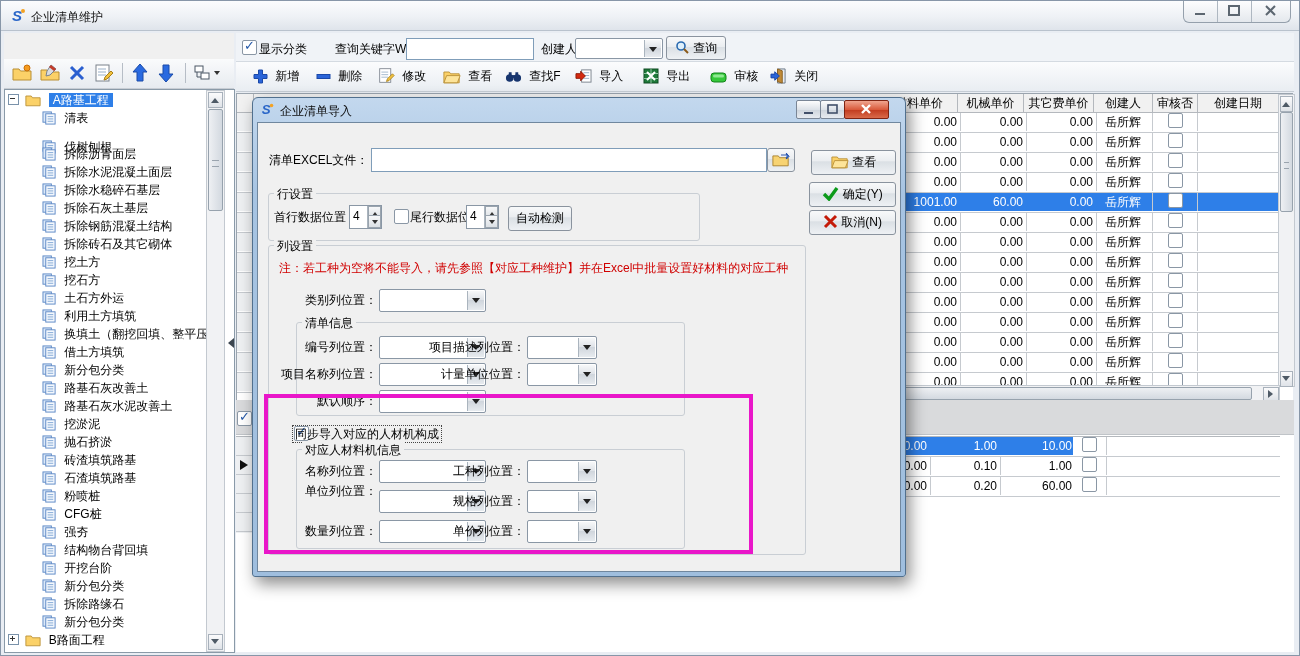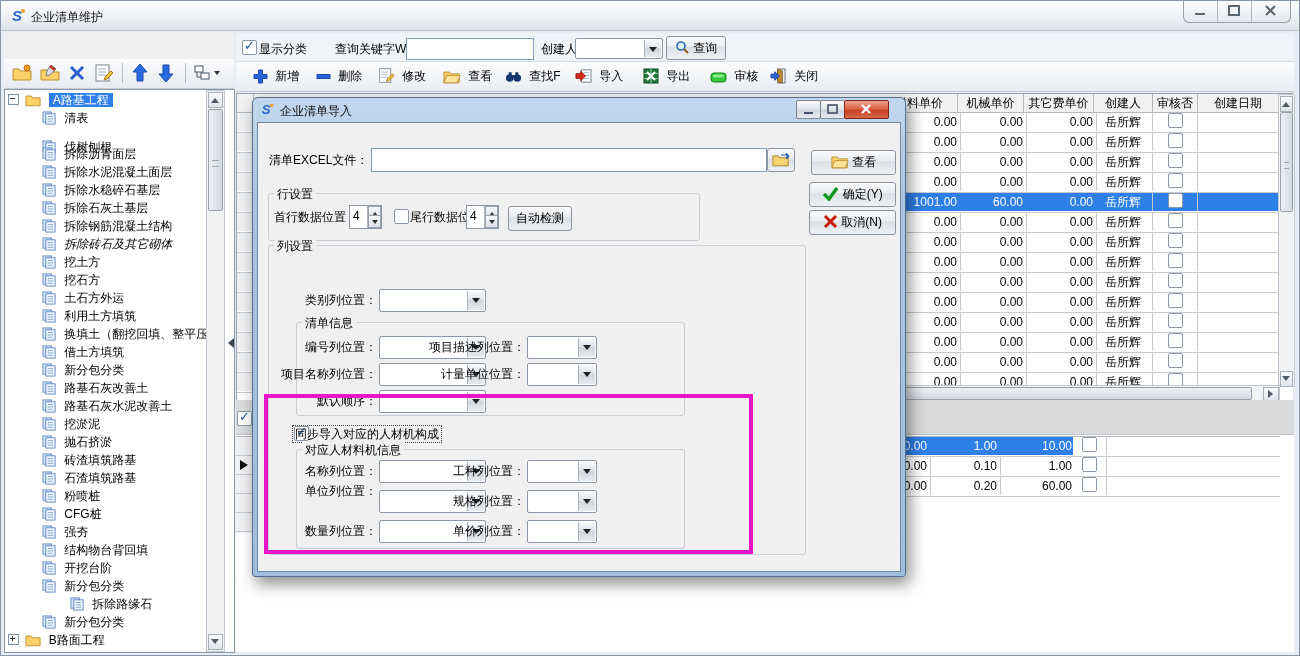--- a/index.html
+++ b/index.html
@@ -229,21 +229,21 @@
             <svg class="ticon" width="15" height="14" viewBox="0 0 16 15">
               <rect x="1" y="1" width="9" height="11" fill="#dce9f8" stroke="#5b87c5"></rect>
               <rect x="4" y="3" width="10" height="11" fill="#f4f8fd" stroke="#5b87c5"></rect>
               <line x1="6" y1="6" x2="12" y2="6" stroke="#7fa6d4"></line>
               <line x1="6" y1="8.5" x2="12" y2="8.5" stroke="#7fa6d4"></line>
               <line x1="6" y1="11" x2="12" y2="11" stroke="#7fa6d4"></line>
             </svg>
             <span>拆除钢筋混凝土结构</span>
           </div>
 
-          <div class="trow treechild" style="left: 37px; top: 145px; font-style: italic;">
+          <div class="trow treechild" style="left: 37px; top: 145px;">
             <svg class="ticon" width="15" height="14" viewBox="0 0 16 15">
               <rect x="1" y="1" width="9" height="11" fill="#dce9f8" stroke="#5b87c5"></rect>
               <rect x="4" y="3" width="10" height="11" fill="#f4f8fd" stroke="#5b87c5"></rect>
               <line x1="6" y1="6" x2="12" y2="6" stroke="#7fa6d4"></line>
               <line x1="6" y1="8.5" x2="12" y2="8.5" stroke="#7fa6d4"></line>
               <line x1="6" y1="11" x2="12" y2="11" stroke="#7fa6d4"></line>
             </svg>
             <span>拆除砖石及其它砌体</span>
           </div>
 
@@ -449,21 +449,21 @@
             <svg class="ticon" width="15" height="14" viewBox="0 0 16 15">
               <rect x="1" y="1" width="9" height="11" fill="#dce9f8" stroke="#5b87c5"></rect>
               <rect x="4" y="3" width="10" height="11" fill="#f4f8fd" stroke="#5b87c5"></rect>
               <line x1="6" y1="6" x2="12" y2="6" stroke="#7fa6d4"></line>
               <line x1="6" y1="8.5" x2="12" y2="8.5" stroke="#7fa6d4"></line>
               <line x1="6" y1="11" x2="12" y2="11" stroke="#7fa6d4"></line>
             </svg>
             <span>新分包分类</span>
           </div>
 
-          <div class="trow treechild" style="left: 37px; top: 505px; margin-left: 28px;">
+          <div class="trow treechild" style="left: 37px; top: 505px;">
             <svg class="ticon" width="15" height="14" viewBox="0 0 16 15">
               <rect x="1" y="1" width="9" height="11" fill="#dce9f8" stroke="#5b87c5"></rect>
               <rect x="4" y="3" width="10" height="11" fill="#f4f8fd" stroke="#5b87c5"></rect>
               <line x1="6" y1="6" x2="12" y2="6" stroke="#7fa6d4"></line>
               <line x1="6" y1="8.5" x2="12" y2="8.5" stroke="#7fa6d4"></line>
               <line x1="6" y1="11" x2="12" y2="11" stroke="#7fa6d4"></line>
             </svg>
             <span>拆除路缘石</span>
           </div>
 
@@ -906,20 +906,21 @@
             </span>
           </span>
       </div>
       <div class="w7btn" style="left:250px;top:83px;width:62px;height:23px;line-height:23px">
         <span>自动检测</span>
       </div>
 
       
       <div class="group" style="left:10px;top:122px;width:536px;height:308px"></div>
       <span class="legend" style="left:16px;top:115px">列设置</span>
+      <div class="note" style="left:21px;top:137px">注：若工种为空将不能导入，请先参照【对应工种维护】并在Excel中批量设置好材料的对应工种</div>
 
       <span class="lbl r" style="left:9px;top:169px;width:110px">类别列位置：</span>
       <div class="combo" style="left:121px;top:166px">
           <span class="combo-btn">
             <span class="tri"></span>
           </span>
         </div>
 
       <div class="group" style="left:38px;top:199px;width:387px;height:92px"></div>
       <span class="legend" style="left:44px;top:192px">清单信息</span>

